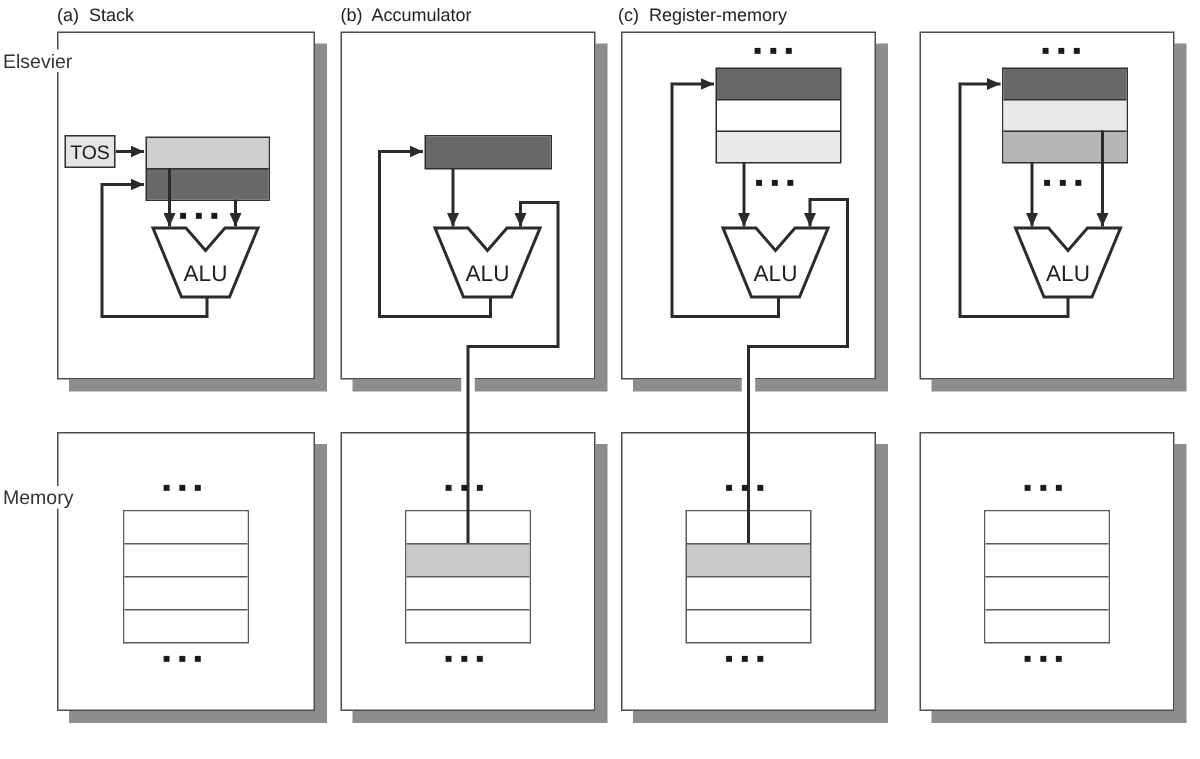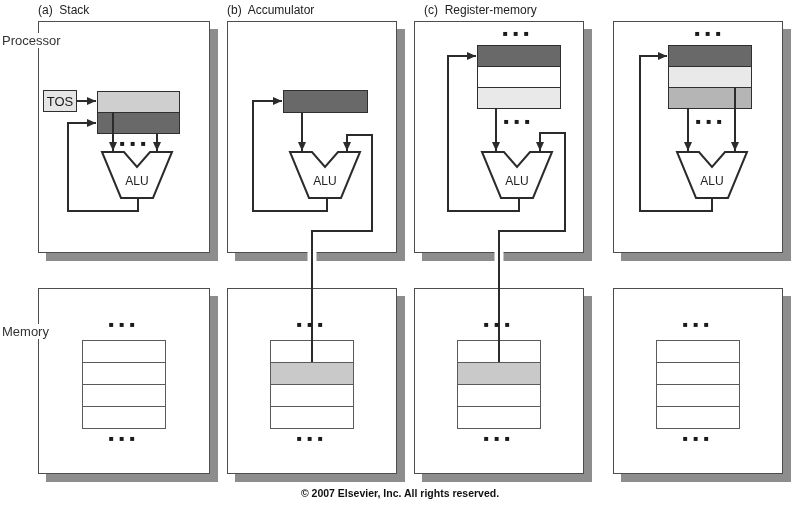--- a/index.html
+++ b/index.html
@@ -18,50 +18,50 @@
   .memarray{position:absolute;width:84px;height:89px;box-sizing:border-box;
             border:1px solid #5a5a5a;display:flex;flex-direction:column;z-index:2;background:#fff;}
   .mem-row{flex:1;}
   .mem-row + .mem-row{border-top:1px solid #5a5a5a;}
   .tosbox{position:absolute;left:43px;top:90px;width:34px;height:22px;box-sizing:border-box;
           border:1.5px solid #2f2f2f;background:#e5e5e5;display:flex;align-items:center;
           justify-content:center;font-size:13px;z-index:6;}
   .dots{position:absolute;width:44px;height:12px;line-height:12px;text-align:center;
         font-family:"DejaVu Sans",sans-serif;font-size:8px;letter-spacing:5px;
         color:#1a1a1a;z-index:6;}
-  .alulabel{position:absolute;top:174px;width:60px;text-align:center;font-size:12px;
+  .alulabel{position:absolute;top:174px;width:60px;text-align:center;font-size:15px;
             color:#222;z-index:6;}
   .wires{position:absolute;left:0;top:0;width:800px;height:506px;z-index:5;pointer-events:none;}
   .wire{fill:none;stroke:var(--wire,#2b2b2b);stroke-width:2;}
   .halo{fill:none;stroke:#fff;stroke-width:9;}
   .alu{fill:#fff;stroke:var(--wire,#2b2b2b);stroke-width:2;stroke-linejoin:miter;}
   .arrowhead{fill:var(--wire,#2b2b2b);}
   .caption{position:absolute;left:0;top:487px;width:800px;text-align:center;
            font-size:10.5px;font-weight:bold;color:#111;z-index:6;}
 </style>
 </head>
 <body>
 
 <div class="canvas">
 
   <div class="title" style="left:38px">(a)  Stack</div>
   <div class="title" style="left:227px">(b)  Accumulator</div>
-  <div class="title" style="left:424px">(c)  Register-memory</div>
+  <div class="title" style="left:412px">(c)  Register-memory</div>
 
   <div class="box" style="left:38px;top:21px;width:172px;height:232px"></div>
   <div class="box" style="left:227px;top:21px;width:170px;height:232px"></div>
   <div class="box" style="left:414px;top:21px;width:170px;height:232px"></div>
   <div class="box" style="left:613px;top:21px;width:170px;height:232px"></div>
 
   <div class="box" style="left:38px;top:288px;width:172px;height:186px"></div>
   <div class="box" style="left:227px;top:288px;width:170px;height:186px"></div>
   <div class="box" style="left:414px;top:288px;width:170px;height:186px"></div>
   <div class="box" style="left:613px;top:288px;width:170px;height:186px"></div>
 
-  <div class="sidelabel" style="top:33px">Processor</div>
+  <div class="sidelabel" style="top:33px">Elsevier</div>
   <div class="sidelabel" style="top:324px">Memory</div>
 
   <div class="regfile" style="left:97px;top:91px;width:83px;height:43px">
     <div class="reg-row" style="background-color: rgb(207, 207, 207);"></div>
     <div class="reg-row" style="background-color: rgb(105, 105, 105);"></div>
   </div>
 
   <div class="regfile" style="left:283px;top:90px;width:85px;height:23px">
     <div class="reg-row" style="background-color: rgb(105, 105, 105);"></div>
   </div>
@@ -152,15 +152,14 @@
     <path class="alu" d="M290,152 L312,152 L325,167 L338,152 L360,152 L341,198 L309,198 Z"></path>
     <path class="alu" d="M482,152 L504,152 L517,167 L530,152 L552,152 L533,198 L501,198 Z"></path>
     <path class="alu" d="M677,152 L699,152 L712,167 L725,152 L747,152 L728,198 L696,198 Z"></path>
   </svg>
 
   <div class="alulabel" style="left:107px">ALU</div>
   <div class="alulabel" style="left:295px">ALU</div>
   <div class="alulabel" style="left:487px">ALU</div>
   <div class="alulabel" style="left:682px">ALU</div>
 
-  <div class="caption">© 2007 Elsevier, Inc. All rights reserved.</div>
 
 </div>
 
 </body></html>

